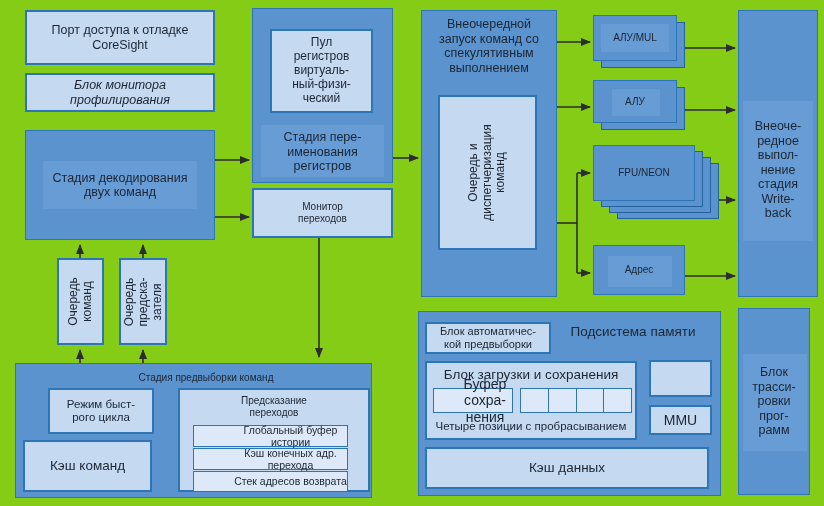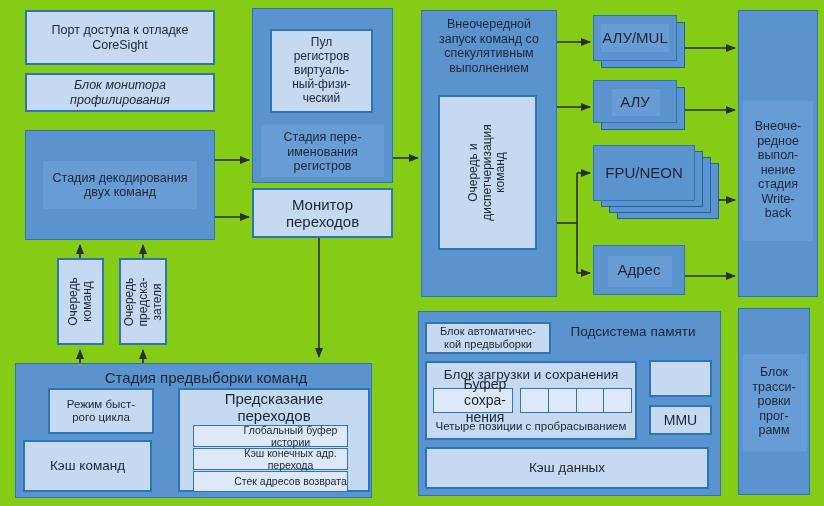--- a/index.html
+++ b/index.html
@@ -14,21 +14,21 @@
   .light   { background:#c5d9f0; border:2px solid #2e75b6; }
   .lighter { background:#dde9f8; border:1.5px solid #2e75b6; }
   .panel   { position:absolute; background:#679cd5; }
   .lbl {
     position:absolute; display:flex; align-items:center; justify-content:center;
     text-align:center; white-space:pre-line; box-sizing:border-box; line-height:1.16;
   }
   .vrot { transform:rotate(-90deg); }
   .f10 {font-size:14px;margin-left:12px;} .f105{font-size:10.5px;padding-left:40px;} .f11{font-size:11px;}
   .f115{font-size:11.5px;} .f12{font-size:12px;} .f125{font-size:12.5px;}
-  .f13{font-size:15px;border-radius:23px;} .f135{font-size:13.5px;} .f14{font-size:14px;}
+  .f13{font-size:10px;border-radius:23px;} .f135{font-size:13.5px;} .f14{font-size:14px;}
   .slots { display:flex; }
   .slots > div { flex:1 1 0; border-left:1.5px solid #2e75b6; }
   .slots > div:first-child { border-left:none; }
   #arrows { position:absolute; left:0; top:0; pointer-events:none; z-index:50; }
 </style>
 </head>
 <body>
 
 <div id="stage">
 

